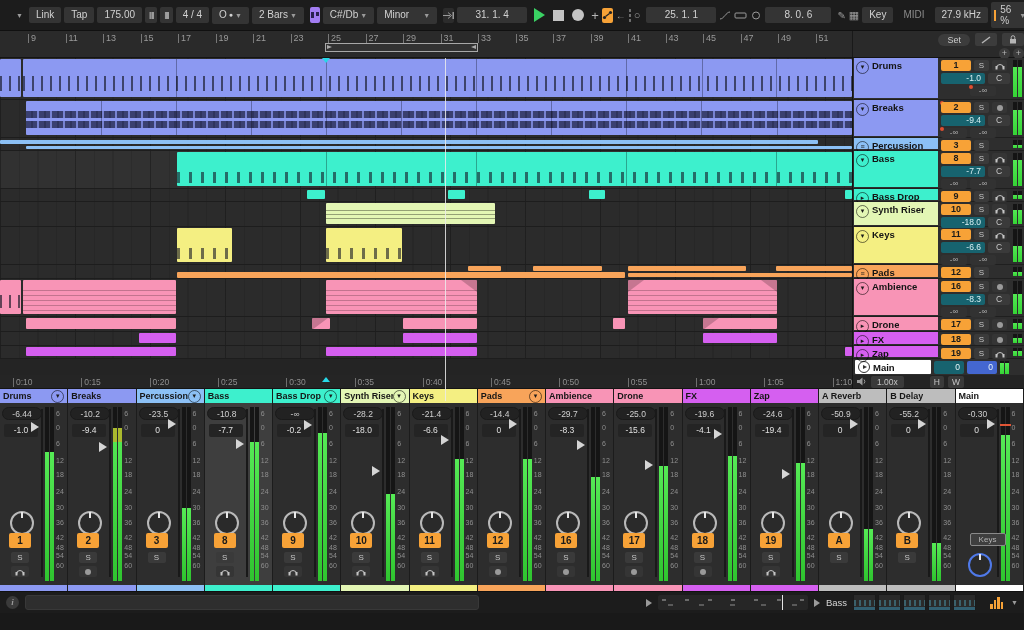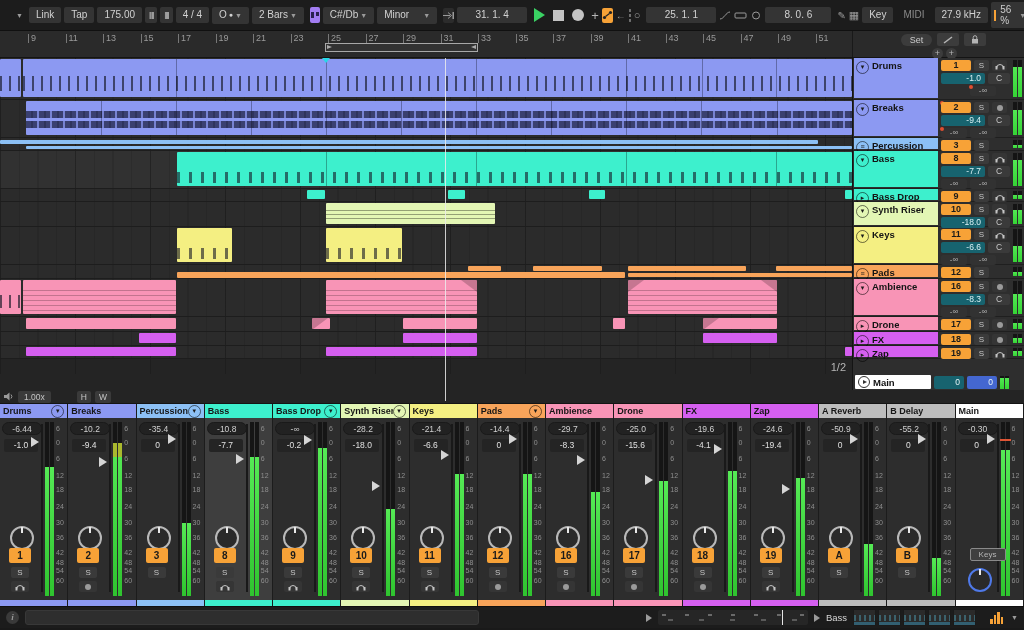--- a/index.html
+++ b/index.html
@@ -19,21 +19,21 @@
   .autob{background:#f7a237;color:#222;}
   .capture{width:13px;height:11px;border:1px dashed #6f6f6f;border-radius:2px;}
   .cpu{display:flex;align-items:center;background:#343434;border-radius:2px;padding:2px 6px 2px 3px;gap:4px;}
   .cpubar{width:4px;height:11px;background:#f7a237;}
   .ruler{height:26px;background:#2a2a2a;border-bottom:1px solid #141414;display:flex;position:relative;}
   .ruler-left{width:852px;position:relative;border-right:1px solid #191919;}
   .bar-num{position:absolute;top:3px;font-size:9px;color:#9a9a9a;border-left:1px solid #787878;padding-left:2px;line-height:9px;height:9px;}
   .loopbrace{position:absolute;top:12px;height:9px;border:1px solid #a8a8a8;background:rgba(255,255,255,0.04);box-sizing:border-box;}
   .loopbrace:before{content:"";position:absolute;left:1px;top:1px;border-left:5px solid #a8a8a8;border-top:2.5px solid transparent;border-bottom:2.5px solid transparent;}
   .loopbrace:after{content:"";position:absolute;right:1px;top:1px;border-right:5px solid #a8a8a8;border-top:2.5px solid transparent;border-bottom:2.5px solid transparent;}
-  .ruler-right{flex:1;display:flex;flex-direction:column;align-items:center;padding:2px 0 0 10px;gap:2px;}
+  .ruler-right{flex:1;display:flex;flex-direction:column;align-items:flex-end;padding:2px 0 0 10px;gap:2px;}
   .setrow{display:flex;gap:5px;align-items:center;}
   .setpill{background:#3c3c3c;border-radius:8px;padding:1px 9px;font-size:9px;color:#ccc;}
   .sqbtn{width:22px;height:13px;background:#3c3c3c;border-radius:2px;display:flex;align-items:center;justify-content:center;}
   .pmrow{display:flex;gap:3px;margin-left:2px;}
   .circbtn{width:11px;height:11px;border-radius:50%;background:#3c3c3c;color:#b5b5b5;font-size:9px;line-height:10px;text-align:center;}
   .arrange-wrap{display:flex;}
   .arr-left{width:852px;position:relative;background:#242424;border-right:1px solid #141414;}
   .arr-right{width:171px;background:#2e2e2e;position:relative;}
   .trackrow{position:relative;border-bottom:1px solid #1d1d1d;box-sizing:border-box;background:#2b2b2b;background-image:repeating-linear-gradient(90deg,rgba(0,0,0,0.20) 0 1px,transparent 1px 75px),repeating-linear-gradient(90deg,rgba(0,0,0,0.10) 0 1px,transparent 1px 18.75px);}
   .trackrow.sel{background-color:#313131;}
@@ -624,23 +624,20 @@
           </div>
           <div class="vbar" style="left: 5px;">
             <div class="vfill" style="height: 60%;"></div>
           </div>
         </div>
       </div>
     </div>
 </div>
 
 <div class="spacer-row">
-  <div class="spacer-left" style="height:15px">
-    <span class="pagelabel">1/2</span>
-  </div>
   <div class="spacer-right"></div>
 </div>
 
 <div class="mainrow" style="height:16px">
   <div class="main-left"></div>
   <div class="main-right">
     <span class="mainblock">
         <span class="pico"></span>
         <span class="mainname">Main</span>
       </span>
@@ -651,20 +648,36 @@
           <span class="vfill" style="height:80%"></span>
         </span>
         <span class="vbar" style="left:5px">
           <span class="vfill" style="height:80%"></span>
         </span>
       </span>
   </div>
 </div>
 
 <div class="zoomrow" style="height:13px">
+  <div class="zoom-left" id="timebar">
+      <div class="tlabel" style="left: 13px;">0:10</div>
+      <div class="tlabel" style="left: 81.3px;">0:15</div>
+      <div class="tlabel" style="left: 149.6px;">0:20</div>
+      <div class="tlabel" style="left: 217.9px;">0:25</div>
+      <div class="tlabel" style="left: 286.2px;">0:30</div>
+      <div class="tlabel" style="left: 354.5px;">0:35</div>
+      <div class="tlabel" style="left: 422.8px;">0:40</div>
+      <div class="tlabel" style="left: 491.1px;">0:45</div>
+      <div class="tlabel" style="left: 559.4px;">0:50</div>
+      <div class="tlabel" style="left: 627.7px;">0:55</div>
+      <div class="tlabel" style="left: 696px;">1:00</div>
+      <div class="tlabel" style="left: 764.3px;">1:05</div>
+      <div class="tlabel" style="left: 832.6px;">1:10</div>
+      <div class="cyantri" style="left: 322px; top: 2px; transform: rotate(180deg);"></div>
+    </div>
   <div class="zoom-right">
     <span>
         <svg width="10" height="9" viewBox="0 0 10 9">
           <path d="M0 3 h2.5 L5.5 0.5 v8 L2.5 6 H0 z" fill="#9a9a9a"></path>
           <path d="M7 2.5 A3 3 0 0 1 7 6.5" stroke="#9a9a9a" fill="none"></path>
         </svg>
       </span>
     <span class="zr-box">1.00x</span>
     <span style="width:18px"></span>
     <span class="zr-box" style="padding:1px 4px">H</span>
@@ -755,21 +768,21 @@
         </div>
       </div>
       <div class="strip-color" style="background: rgb(140, 153, 242);"></div>
     </div>
     <div class="strip">
       <div class="strip-head" style="background: rgb(140, 192, 245);">
         <div class="strip-name">Percussion</div>
         <div class="foldico" style="margin: 0px;">▾</div>
       </div>
       <div class="strip-body">
-        <div class="peak">-35.4</div>
+        <div class="peak">-23.5</div>
         <div class="fval">0</div>
         <div class="rail"></div>
         <div class="fhandle" style="top: 16px;"></div>
         <div class="mbar" style="left: 45px;">
           <div class="mfill" style="height: 42%;"></div>
         </div>
         <div class="mbar" style="left: 50px;">
           <div class="mfill" style="height: 42%;"></div>
         </div>
         <div class="slabel" style="top: 7px;">6</div>

